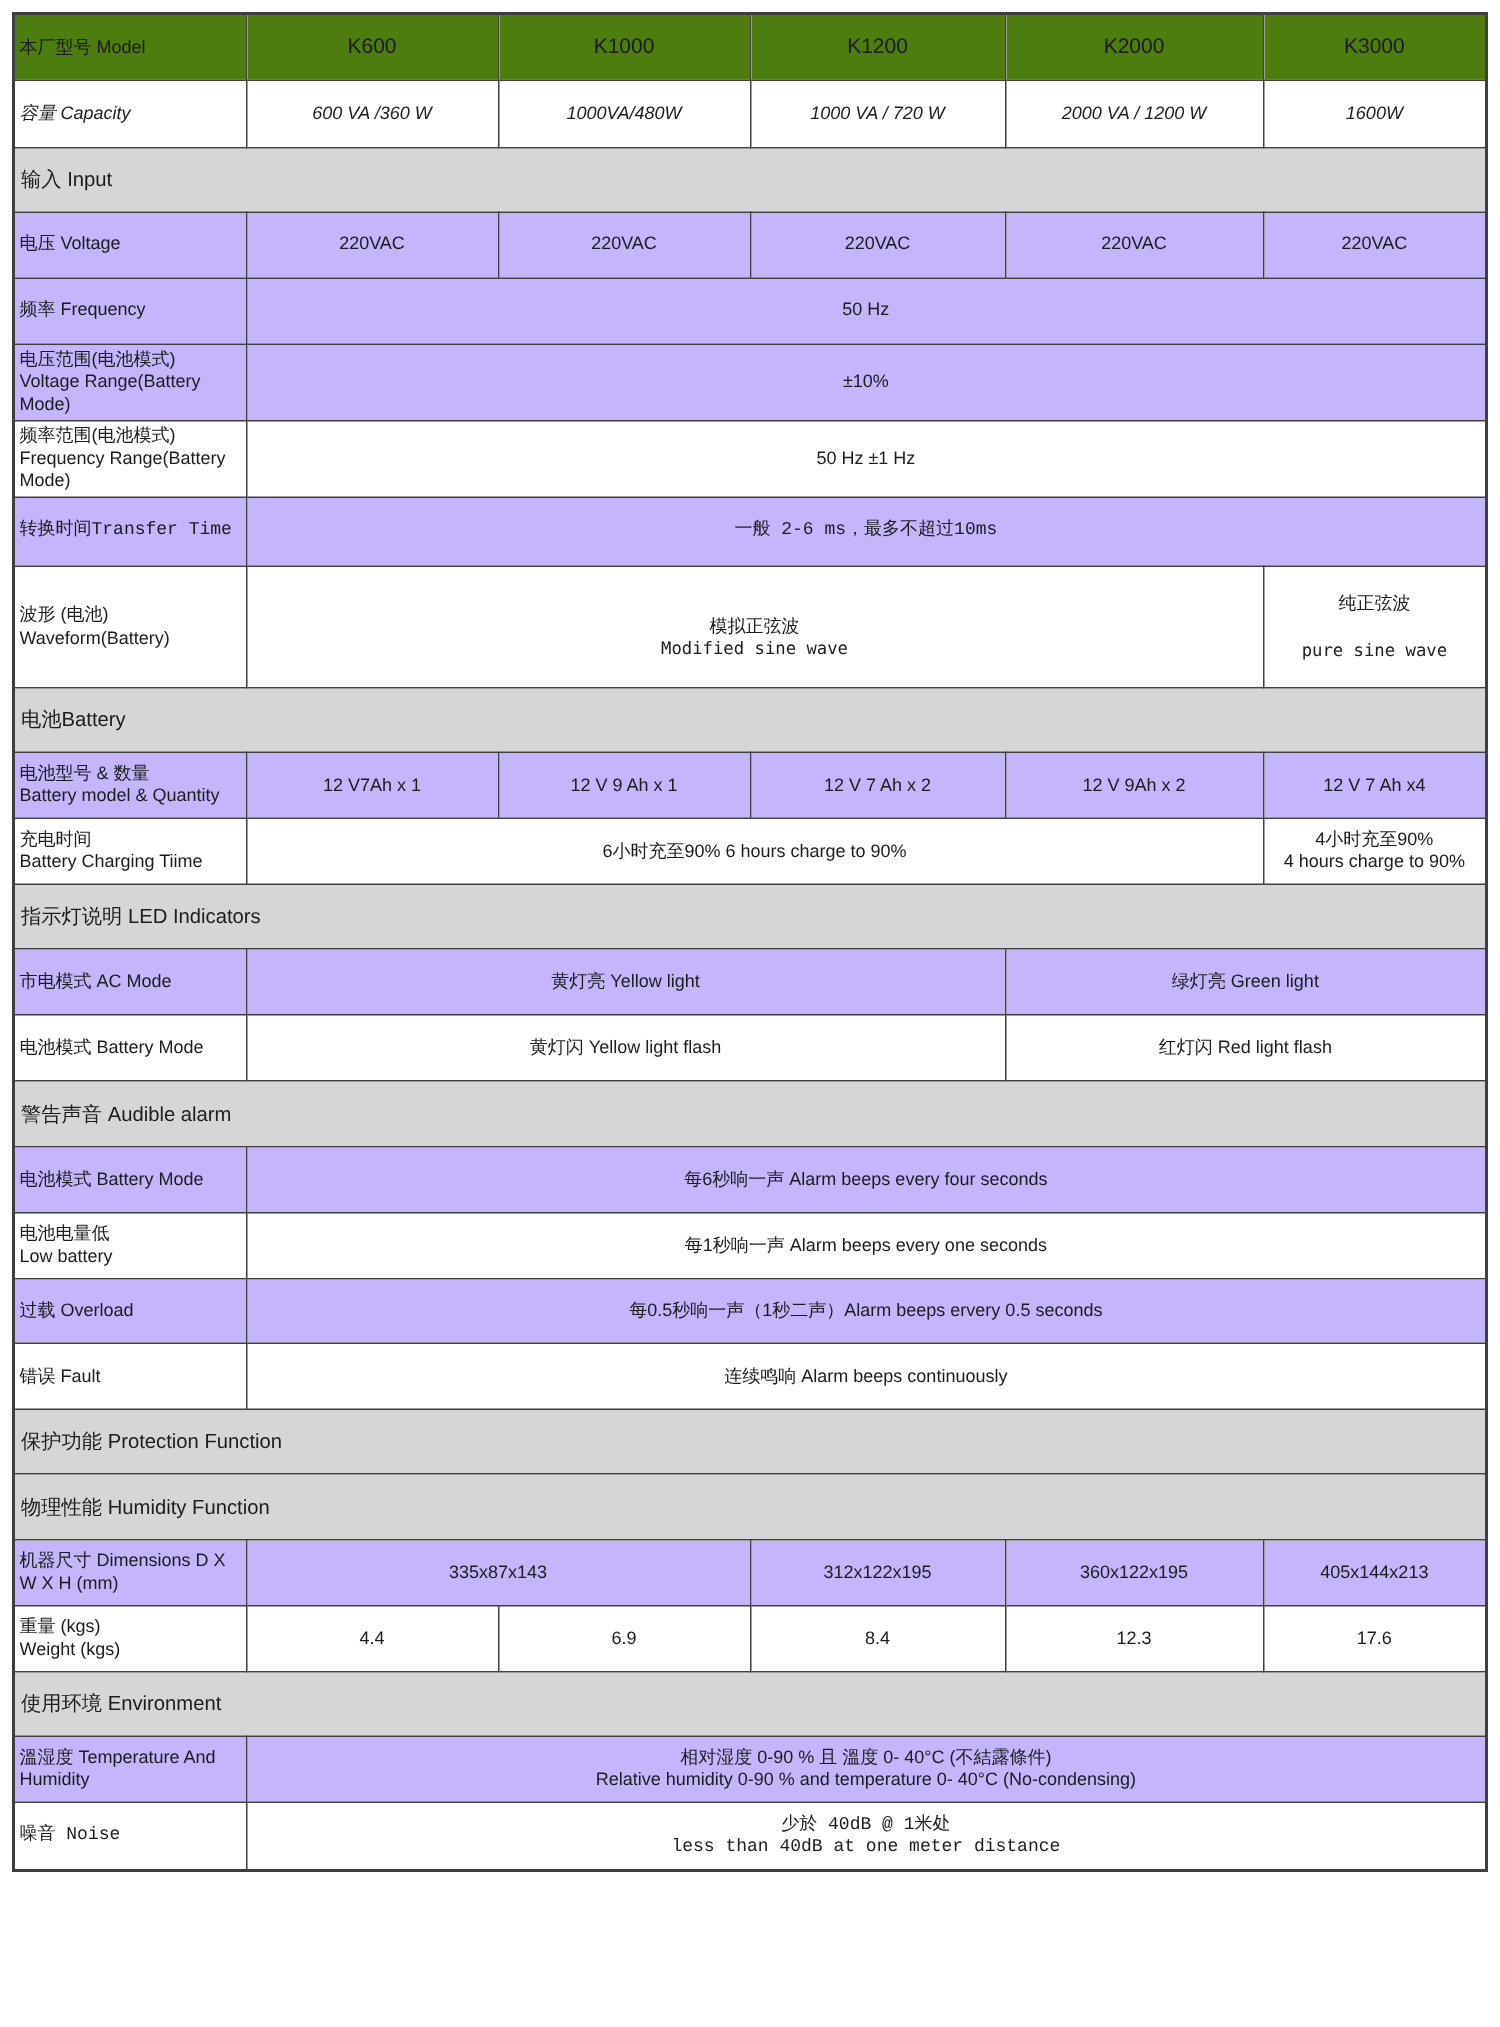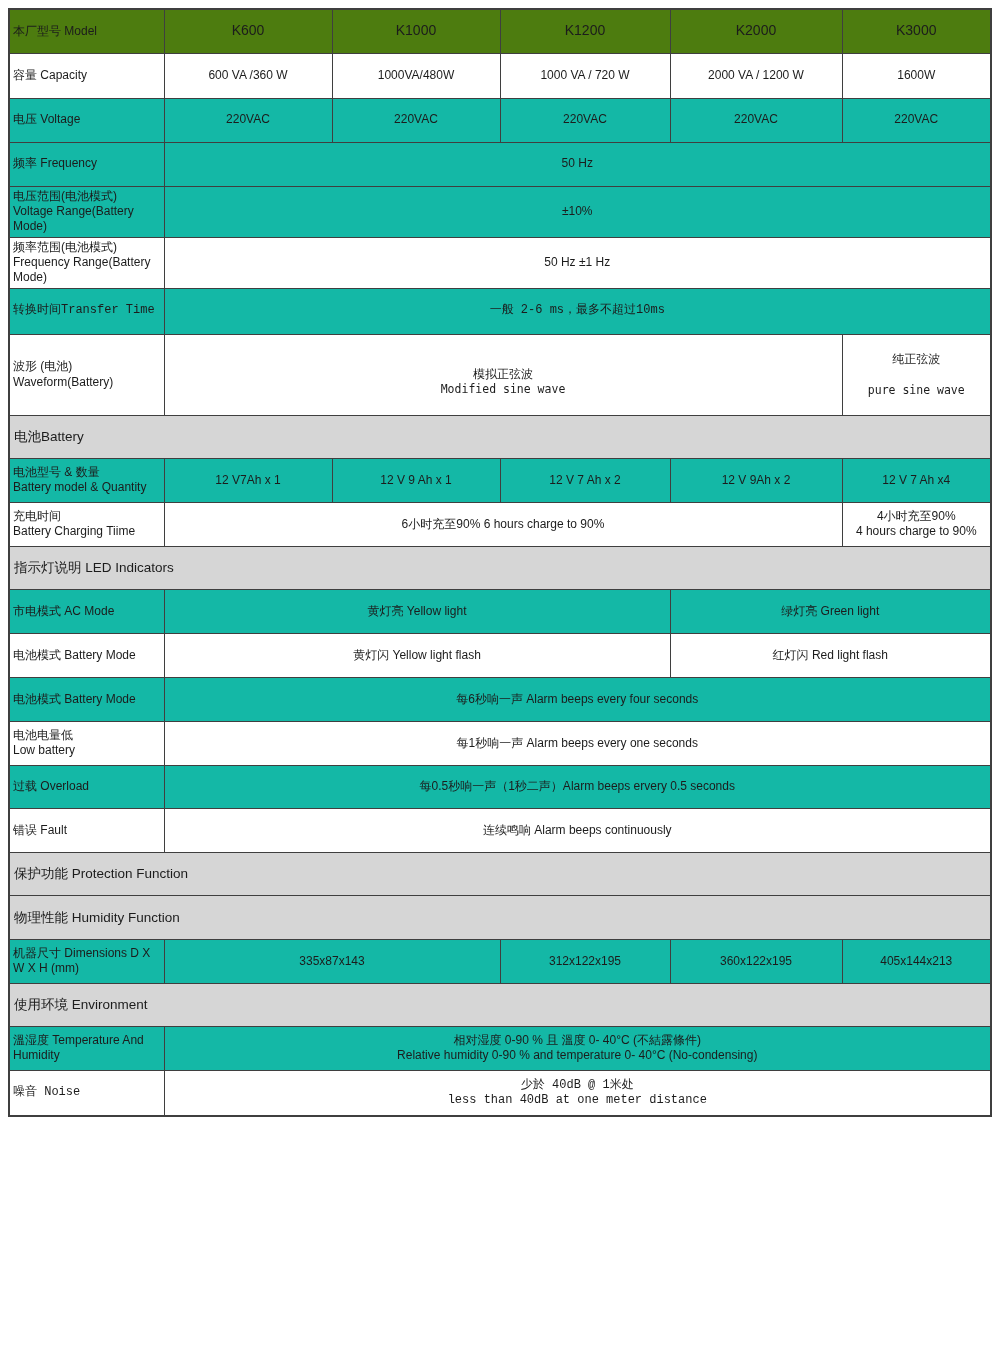--- a/index.html
+++ b/index.html
@@ -27,26 +27,26 @@
     border: 1px solid #3f3f3f;
     vertical-align: middle;
     font-size: 12px;
     line-height: 1.28;
     overflow: hidden;
   }
   .lbl { text-align: left; padding: 2px 3px 2px 3px; white-space: pre-line; }
   .val { text-align: center; padding: 2px 6px; white-space: pre-line; }
   .r-hdr  { background: #4d7c0f; }
   .r-sec  { background: #d6d6d6; }
-  .r-alt  { background: #14b8a6; }
+  .r-alt  { background: #c4b5fd; }
   .r-white{ background: #ffffff; }
   .model { font-size: 14px; text-align: center; }
   .sec-cell { font-size: 13.5px; padding: 2px 4px; text-align: left; }
   .mono { font-family: "DejaVu Sans Mono", monospace; font-size: 11.5px; }
-  .h43 { height: 43px; } .h44 { height: 44px; } .h45 { height: 45px; }
+  .h43 { height: 43px; } .h44 { height: 44px; } .h45 { height: 45px; font-style: italic; }
   .h46 { height: 46px; font-family: Liberation Mono, monospace; } .h53 { height: 43px; margin-left: 36px; }
 </style>
 </head>
 <body>
 
 <div class="page">
   <table class="spec">
     <colgroup>
       <col class="c-label">
         <col class="c1">
@@ -68,20 +68,23 @@
 
       <tr class="r-white h45">
         <td class="lbl">容量 Capacity</td>
         <td class="val">600 VA /360 W</td>
         <td class="val">1000VA/480W</td>
         <td class="val">1000 VA / 720 W</td>
         <td class="val">2000 VA / 1200 W</td>
         <td class="val">1600W</td>
       </tr>
 
+      <tr class="r-sec h43">
+        <td class="sec-cell" colspan="6">输入 Input</td>
+      </tr>
 
       <tr class="r-alt h44">
         <td class="lbl">电压 Voltage</td>
         <td class="val">220VAC</td>
         <td class="val">220VAC</td>
         <td class="val">220VAC</td>
         <td class="val">220VAC</td>
         <td class="val">220VAC</td>
       </tr>
 
@@ -153,20 +156,23 @@
         <td class="val" colspan="3">黄灯亮 Yellow light</td>
         <td class="val" colspan="2">绿灯亮 Green light</td>
       </tr>
 
       <tr class="r-white h44">
         <td class="lbl">电池模式 Battery Mode</td>
         <td class="val" colspan="3">黄灯闪 Yellow light flash</td>
         <td class="val" colspan="2">红灯闪 Red light flash</td>
       </tr>
 
+      <tr class="r-sec h44">
+        <td class="sec-cell" colspan="6">警告声音 Audible alarm</td>
+      </tr>
 
       <tr class="r-alt h44">
         <td class="lbl">电池模式 Battery Mode</td>
         <td class="val" colspan="5">每6秒响一声 Alarm beeps every four seconds</td>
       </tr>
 
       <tr class="r-white h44">
         <td class="lbl">电池电量低
 Low battery</td>
         <td class="val" colspan="5">每1秒响一声 Alarm beeps every one seconds</td>
@@ -193,20 +199,29 @@
 
       <tr class="r-alt h44">
         <td class="lbl">机器尺寸 Dimensions D X
 W X H (mm)</td>
         <td class="val" colspan="2">335x87x143</td>
         <td class="val">312x122x195</td>
         <td class="val">360x122x195</td>
         <td class="val">405x144x213</td>
       </tr>
 
+      <tr class="r-white h44">
+        <td class="lbl">重量 (kgs)
+Weight (kgs)</td>
+        <td class="val">4.4</td>
+        <td class="val">6.9</td>
+        <td class="val">8.4</td>
+        <td class="val">12.3</td>
+        <td class="val">17.6</td>
+      </tr>
 
       <tr class="r-sec h43">
         <td class="sec-cell" colspan="6">使用环境 Environment</td>
       </tr>
 
       <tr class="r-alt h44">
         <td class="lbl">溫湿度  Temperature And
 Humidity</td>
         <td class="val" colspan="5">相对湿度 0-90 % 且 溫度 0- 40°C (不結露條件)
 Relative humidity 0-90 % and temperature 0- 40°C (No-condensing)</td>

